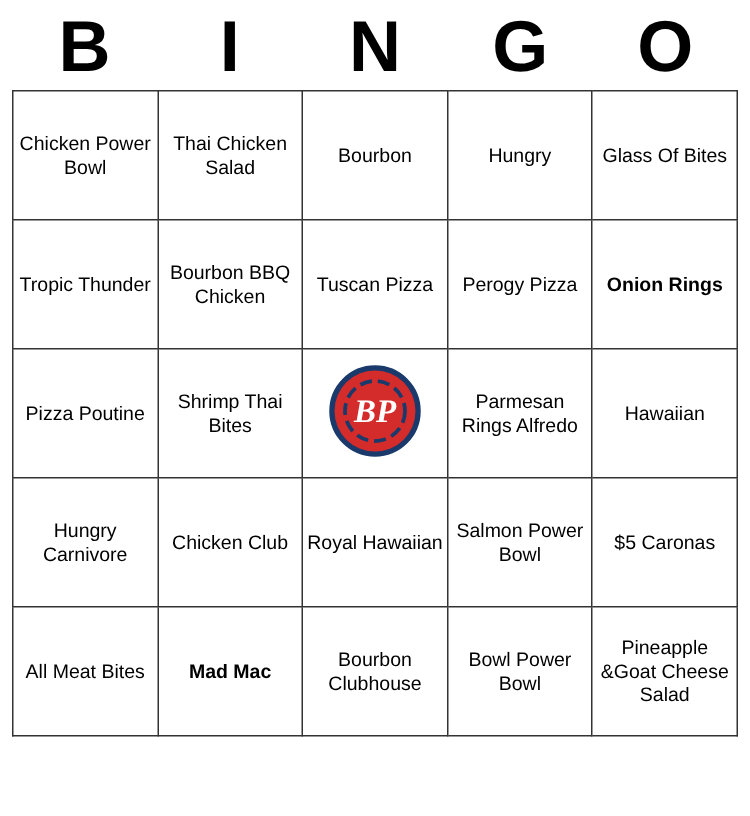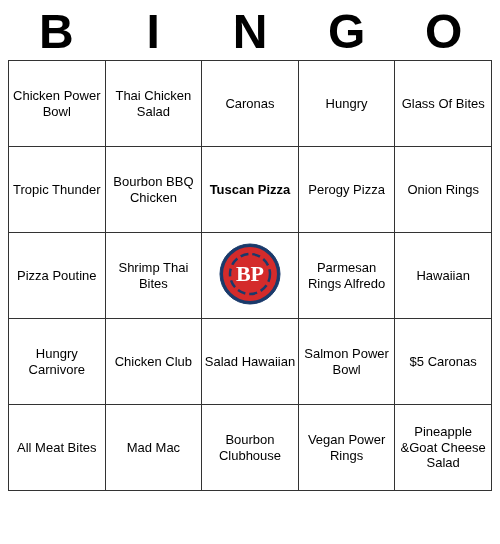--- a/index.html
+++ b/index.html
@@ -37,29 +37,30 @@
       text-align: center;
       vertical-align: middle;
       font-size: 13px;
       line-height: 1.2;
       height: 86px;
       padding: 4px 2px;
       width: 20%;
     }
     .cell-large {
       font-size: 22px;
-      font-weight: bold;
+      font-weight: normal;
       margin-top: 16px;
     }
     .cell-xlarge {
       font-size: 28px;
-      font-weight: normal;
+      font-weight: bold;
     }
     .cell-logo {
       position: relative;
+      font-style: italic;
     }
     .bp-logo {
       width: 62px;
       height: 62px;
       margin: 0 auto;
     }
   </style>
 </head>
 <body>
 
@@ -69,21 +70,21 @@
   <span class="bingo-letter">N</span>
   <span class="bingo-letter">G</span>
   <span class="bingo-letter">O</span>
 </div>
 
 <table class="bingo-grid">
   <tbody id="grid-body">
       <tr>
         <td>Chicken Power Bowl</td>
         <td>Thai Chicken Salad</td>
-        <td>Caronas</td>
+        <td>Bourbon</td>
         <td>Hungry</td>
         <td>Glass Of Bites</td>
       </tr>
       <tr>
         <td>Tropic Thunder</td>
         <td>Bourbon BBQ Chicken</td>
         <td class="cell-large">Tuscan Pizza</td>
         <td>Perogy Pizza</td>
         <td class="cell-xlarge">Onion Rings</td>
       </tr>
@@ -97,25 +98,25 @@
 
           <text x="31" y="38" text-anchor="middle" font-size="22" font-weight="bold" fill="white" font-family="serif">BP</text>
           <ellipse cx="31" cy="31" rx="20" ry="20" fill="none" stroke="#1a3a6b" stroke-width="2.5" stroke-dasharray="8 4"></ellipse>
         </svg></td>
         <td>Parmesan Rings Alfredo</td>
         <td>Hawaiian</td>
       </tr>
       <tr>
         <td>Hungry Carnivore</td>
         <td>Chicken Club</td>
-        <td>Salad Hawaiian</td>
+        <td>Royal Hawaiian</td>
         <td>Salmon Power Bowl</td>
         <td>$5 Caronas</td>
       </tr>
       <tr>
         <td>All Meat Bites</td>
         <td class="cell-xlarge">Mad Mac</td>
         <td>Bourbon Clubhouse</td>
-        <td>Vegan Power Rings</td>
+        <td>Bowl Power Bowl</td>
         <td>Pineapple &amp;Goat Cheese Salad</td>
       </tr>
     </tbody>
 </table>
 
 </body></html>

